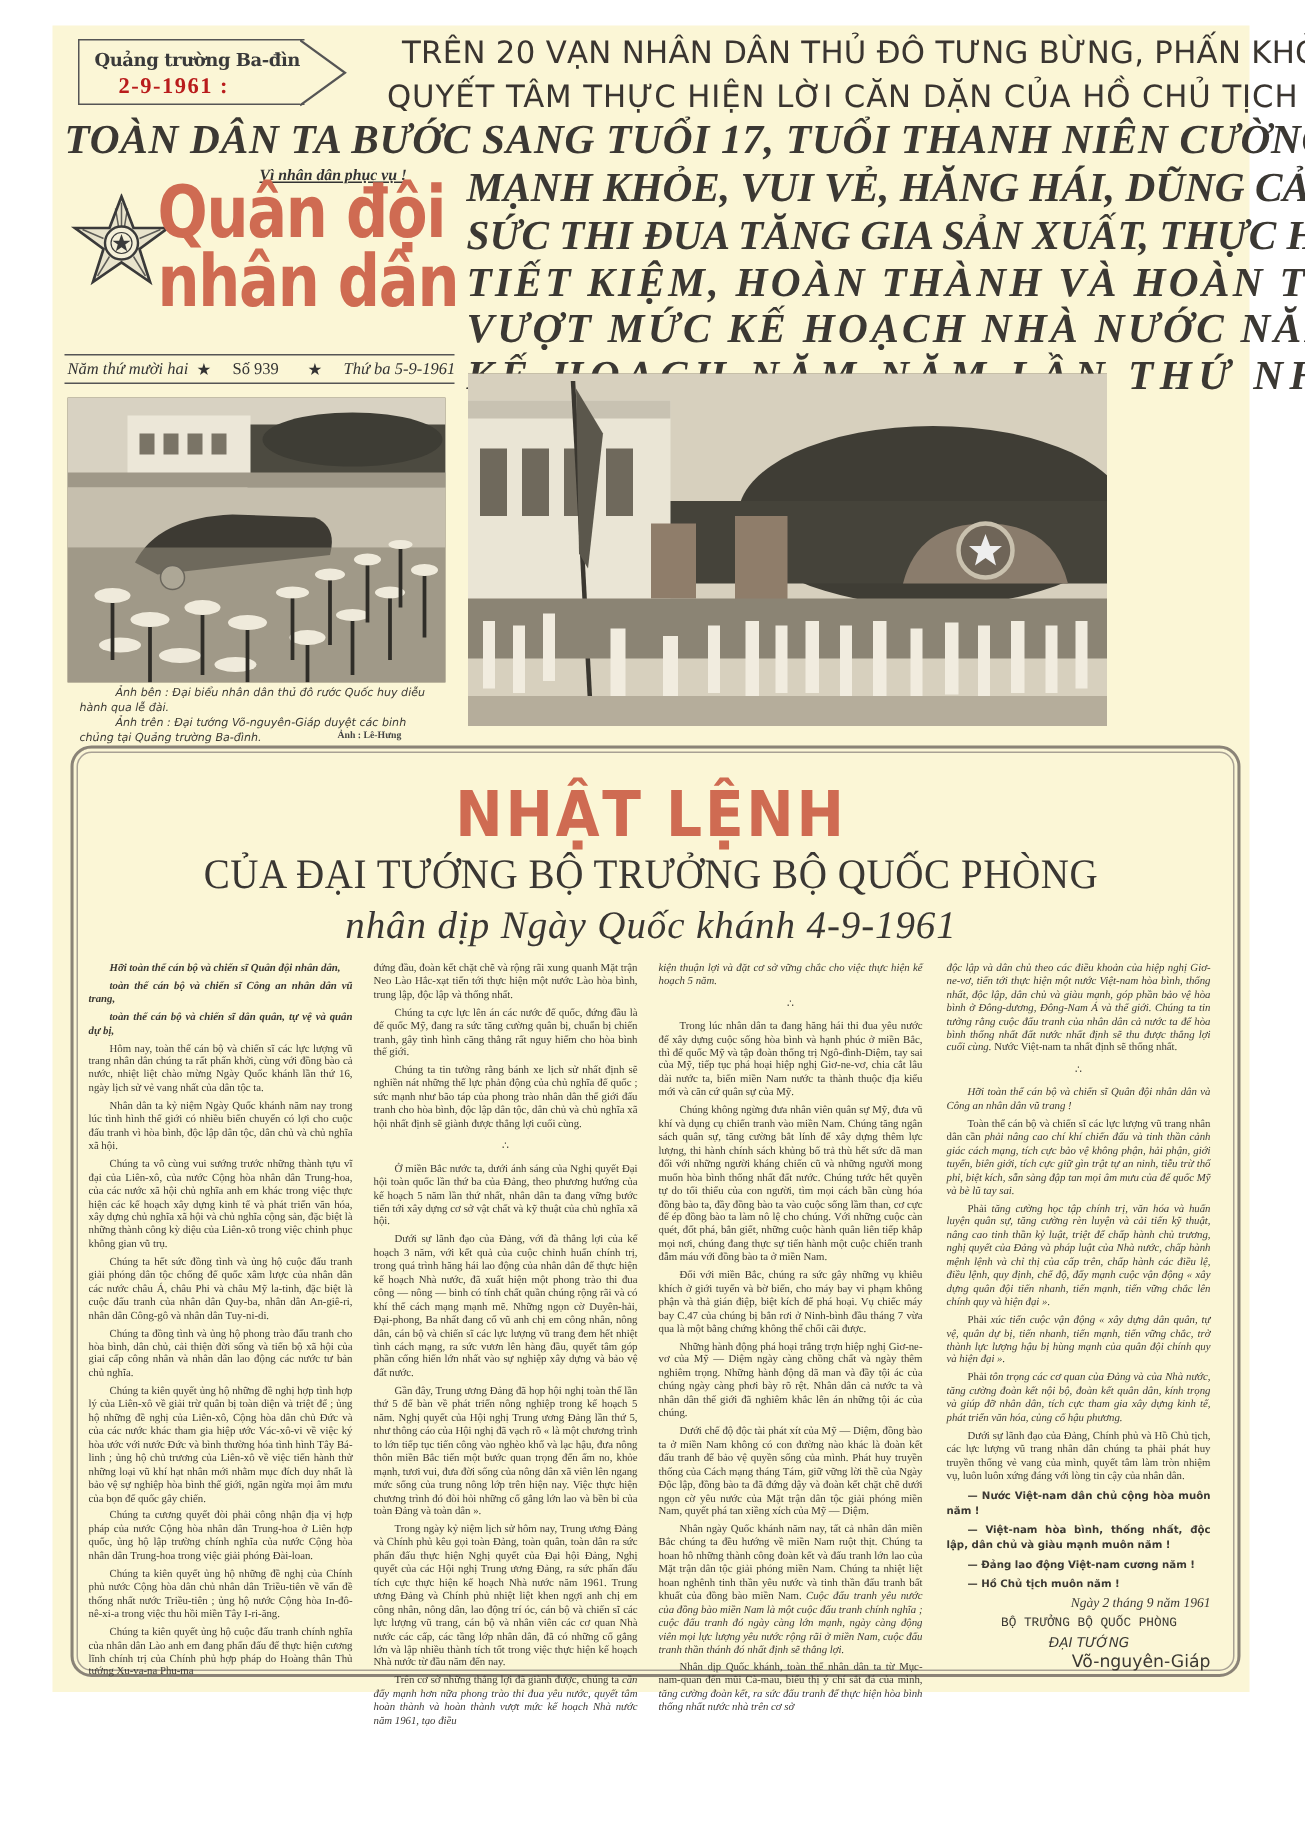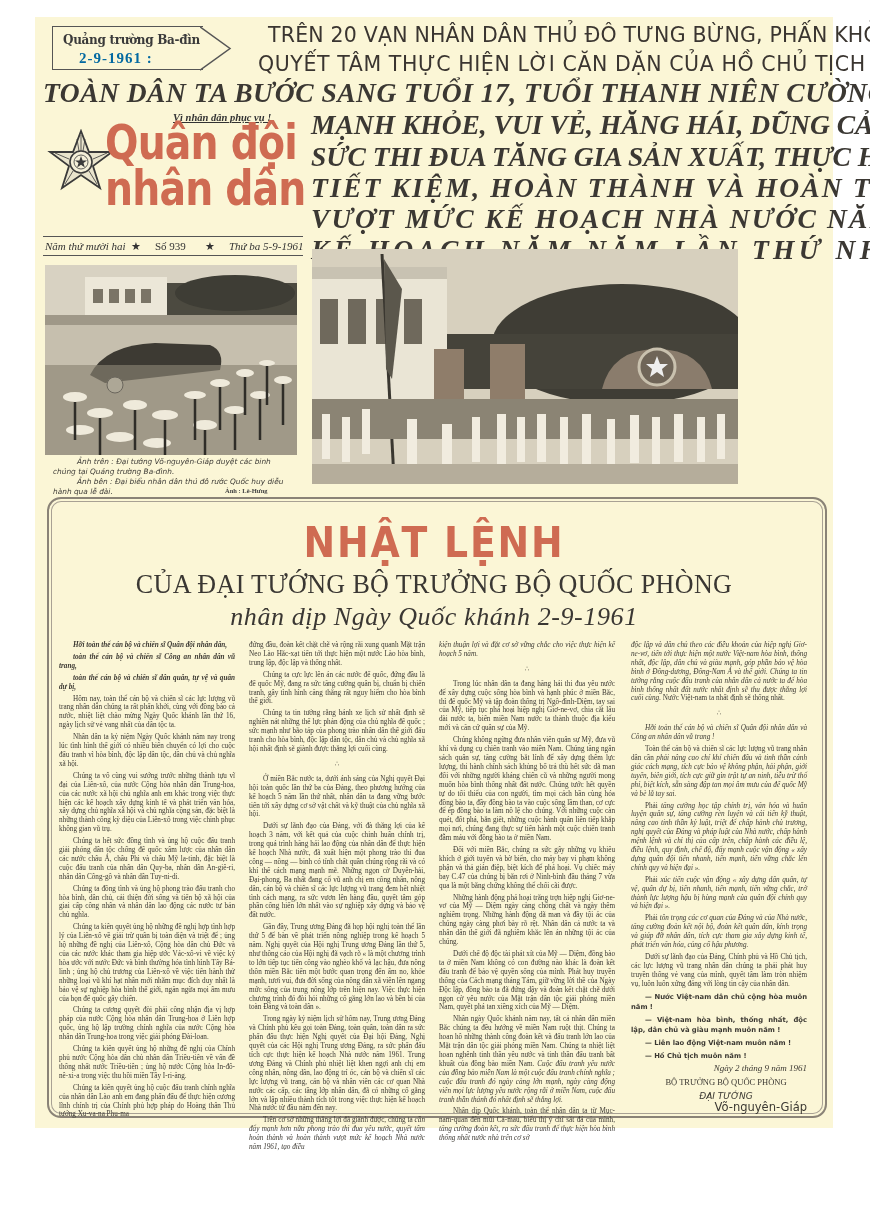--- a/index.html
+++ b/index.html
@@ -3,21 +3,21 @@
 <meta charset="utf-8">
 <style>
   html, body { margin:0; padding:0; background:#ffffff; }
   body { width:870px; height:1231px; position:relative; overflow:hidden; font-family:"DejaVu Serif", serif; color:#2e2a24; }
   .paper { position:absolute; left:35px; top:17px; width:798px; height:1111px; background:#fbf6d6; }
   .abs { position:absolute; }
 
   
   .dateline-box { left:17px; top:9px; width:150px; height:42px; border:1.5px solid #555; border-right:none; background:#fbf6d6; }
   .dateline-place { left:10px; top:6px; font-family:"DejaVu Serif", serif; font-size:12px; font-weight:bold; color:#3a3a3a; white-space:nowrap; letter-spacing:-0.3px; }
-  .dateline-date { left:26px; top:23px; font-family:"Liberation Serif", serif; font-size:15px; font-weight:bold; color:#0369a1; white-space:nowrap; letter-spacing:1px; }
+  .dateline-date { left:26px; top:23px; font-family:"Liberation Serif", serif; font-size:15px; font-weight:bold; color:#b91c1c; white-space:nowrap; letter-spacing:1px; }
 
   .head1 { left:233px; top:6px; font-family:"DejaVu Sans", sans-serif; font-size:20.5px; color:#3a3530; white-space:nowrap; letter-spacing:0.2px; }
   .head2 { left:223px; top:35px; font-family:"DejaVu Sans", sans-serif; font-size:20.5px; color:#3a3530; white-space:nowrap; letter-spacing:0.6px; }
   .mega { font-family:"Liberation Serif", serif; font-style:italic; font-weight:bold; color:#3b3833; white-space:nowrap; font-size:27.5px; }
   .mega1 { left:8px; top:60px; letter-spacing:0.5px; }
   .mega2 { left:276px; top:92px; }
   .mega3 { left:276px; top:124px; }
   .mega4 { left:276px; top:155px; letter-spacing:2.2px; }
   .mega5 { left:276px; top:186px; letter-spacing:2.2px; }
   .mega6 { left:276px; top:217px; letter-spacing:4.3px; }
@@ -56,21 +56,21 @@
   .col p { margin:0 0 3px 0; text-indent:14px; }
   .col .it { font-style:italic; }
   .col .bi { font-style:italic; font-weight:bold; }
   .col .sep { text-align:center; text-indent:0; margin:6px 0; }
   .col1 { left:24px; }
   .col2 { left:214px; }
   .col3 { left:404px; }
   .col4 { left:596px; }
   .slog { font-family:"DejaVu Sans", sans-serif; font-weight:bold; font-size:6.8px; line-height:10px; }
   .sign-date { text-align:right; font-style:italic; font-size:9px; text-indent:0; margin-top:6px; }
-  .sign-title { text-align:center; font-family:Liberation Serif, serif; font-size:8.5px; text-indent:0; line-height:13px; }
+  .sign-title { text-align:center; font-family:Liberation Mono, monospace; font-size:8.5px; text-indent:0; line-height:13px; }
   .sign-rank { text-align:center; font-family:"DejaVu Sans", sans-serif; font-style:italic; font-size:9px; text-indent:0; }
   .sign-name { text-align:right; font-family:"DejaVu Sans", sans-serif; font-weight:normal; font-size:11.5px; text-indent:0; margin-top:3px; }
 </style>
 </head>
 <body>
 
 <div class="paper">
 
   <div class="abs dateline-box">
     <span class="abs dateline-place">Quảng trường Ba-đình,</span>
@@ -163,22 +163,22 @@
         <line x1="200" y1="112" x2="200" y2="150"></line>
           <line x1="222" y1="101" x2="222" y2="140"></line>
           <line x1="160" y1="165" x2="160" y2="190"></line>
         <line x1="190" y1="149" x2="190" y2="185"></line>
           <line x1="215" y1="134" x2="215" y2="175"></line>
           <line x1="238" y1="119" x2="238" y2="160"></line>
       </g>
     </svg>
   </div>
   <div class="abs caption">
+    <p>Ảnh bên : Đại biểu nhân dân thủ đô rước Quốc huy diễu hành qua lễ đài.</p>
     <p>Ảnh trên : Đại tướng Võ-nguyên-Giáp duyệt các binh chủng tại Quảng trường Ba-đình.</p>
-    <p>Ảnh bên : Đại biểu nhân dân thủ đô rước Quốc huy diễu hành qua lễ đài.</p>
   </div>
   <div class="abs credit">Ảnh : Lê-Hưng</div>
 
   <div class="abs photo photo2">
     <svg width="426" height="235" viewBox="0 0 426 235">
       <rect width="426" height="235" fill="#d7d0be"></rect>
       <ellipse cx="310" cy="95" rx="130" ry="60" fill="#3f3d35"></ellipse>
       <rect x="130" y="85" width="296" height="55" fill="#45433a"></rect>
       <rect x="0" y="18" width="135" height="140" fill="#eae5d5"></rect>
       <rect x="0" y="18" width="135" height="12" fill="#c8c2b2"></rect>
@@ -214,21 +214,21 @@
           <rect x="405" y="165" width="8" height="45"></rect>
       </g>
       <rect x="0" y="215" width="426" height="20" fill="#b5ad9b"></rect>
     </svg>
   </div>
 
 
   <div class="abs frame"></div>
   <div class="abs nl-title">NHẬT LỆNH</div>
   <div class="abs nl-sub">CỦA ĐẠI TƯỚNG BỘ TRƯỞNG BỘ QUỐC PHÒNG</div>
-  <div class="abs nl-sub2">nhân dịp Ngày Quốc khánh 2-9-1961</div>
+  <div class="abs nl-sub2">nhân dịp Ngày Quốc khánh 4-9-1961</div>
 
   <div class="abs col col1">
     <p class="bi">Hỡi toàn thể cán bộ và chiến sĩ Quân đội nhân dân,</p>
     <p class="bi">toàn thể cán bộ và chiến sĩ Công an nhân dân vũ trang,</p>
     <p class="bi">toàn thể cán bộ và chiến sĩ dân quân, tự vệ và quân dự bị,</p>
     <p>Hôm nay, toàn thể cán bộ và chiến sĩ các lực lượng vũ trang nhân dân chúng ta rất phấn khởi, cùng với đồng bào cả nước, nhiệt liệt chào mừng Ngày Quốc khánh lần thứ 16, ngày lịch sử vẻ vang nhất của dân tộc ta.</p>
     <p>Nhân dân ta kỷ niệm Ngày Quốc khánh năm nay trong lúc tình hình thế giới có nhiều biến chuyển có lợi cho cuộc đấu tranh vì hòa bình, độc lập dân tộc, dân chủ và chủ nghĩa xã hội.</p>
     <p>Chúng ta vô cùng vui sướng trước những thành tựu vĩ đại của Liên-xô, của nước Cộng hòa nhân dân Trung-hoa, của các nước xã hội chủ nghĩa anh em khác trong việc thực hiện các kế hoạch xây dựng kinh tế và phát triển văn hóa, xây dựng chủ nghĩa xã hội và chủ nghĩa cộng sản, đặc biệt là những thành công kỳ diệu của Liên-xô trong việc chinh phục không gian vũ trụ.</p>
     <p>Chúng ta hết sức đồng tình và ủng hộ cuộc đấu tranh giải phóng dân tộc chống đế quốc xâm lược của nhân dân các nước châu Á, châu Phi và châu Mỹ la-tinh, đặc biệt là cuộc đấu tranh của nhân dân Quy-ba, nhân dân An-giê-ri, nhân dân Công-gô và nhân dân Tuy-ni-di.</p>
     <p>Chúng ta đồng tình và ủng hộ phong trào đấu tranh cho hòa bình, dân chủ, cải thiện đời sống và tiến bộ xã hội của giai cấp công nhân và nhân dân lao động các nước tư bản chủ nghĩa.</p>
@@ -266,21 +266,21 @@
     <p style="text-indent:0"><span class="it">độc lập và dân chủ theo các điều khoản của hiệp nghị Giơ-ne-vơ, tiến tới thực hiện một nước Việt-nam hòa bình, thống nhất, độc lập, dân chủ và giàu mạnh, góp phần bảo vệ hòa bình ở Đông-dương, Đông-Nam Á và thế giới. Chúng ta tin tưởng rằng cuộc đấu tranh của nhân dân cả nước ta để hòa bình thống nhất đất nước nhất định sẽ thu được thắng lợi cuối cùng.</span><span> Nước Việt-nam ta nhất định sẽ thống nhất.</span></p>
     <p class="sep">∴</p>
     <p class="it">Hỡi toàn thể cán bộ và chiến sĩ Quân đội nhân dân và Công an nhân dân vũ trang !</p>
     <p><span>Toàn thể cán bộ và chiến sĩ các lực lượng vũ trang nhân dân cần </span><span class="it">phải nâng cao chí khí chiến đấu và tinh thần cảnh giác cách mạng, tích cực bảo vệ không phận, hải phận, giới tuyến, biên giới, tích cực giữ gìn trật tự an ninh, tiễu trừ thổ phỉ, biệt kích, sẵn sàng đập tan mọi âm mưu của đế quốc Mỹ và bè lũ tay sai.</span></p>
     <p><span>Phải </span><span class="it">tăng cường học tập chính trị, văn hóa và huấn luyện quân sự, tăng cường rèn luyện và cải tiến kỹ thuật, nâng cao tinh thần kỷ luật, triệt để chấp hành chủ trương, nghị quyết của Đảng và pháp luật của Nhà nước, chấp hành mệnh lệnh và chỉ thị của cấp trên, chấp hành các điều lệ, điều lệnh, quy định, chế độ, đẩy mạnh cuộc vận động « xây dựng quân đội tiến nhanh, tiến mạnh, tiến vững chắc lên chính quy và hiện đại ».</span></p>
     <p><span>Phải </span><span class="it">xúc tiến cuộc vận động « xây dựng dân quân, tự vệ, quân dự bị, tiến nhanh, tiến mạnh, tiến vững chắc, trở thành lực lượng hậu bị hùng mạnh của quân đội chính quy và hiện đại ».</span></p>
     <p><span>Phải </span><span class="it">tôn trọng các cơ quan của Đảng và của Nhà nước, tăng cường đoàn kết nội bộ, đoàn kết quân dân, kính trọng và giúp đỡ nhân dân, tích cực tham gia xây dựng kinh tế, phát triển văn hóa, củng cố hậu phương.</span></p>
     <p>Dưới sự lãnh đạo của Đảng, Chính phủ và Hồ Chủ tịch, các lực lượng vũ trang nhân dân chúng ta phải phát huy truyền thống vẻ vang của mình, quyết tâm làm tròn nhiệm vụ, luôn luôn xứng đáng với lòng tin cậy của nhân dân.</p>
     <p class="slog">— Nước Việt-nam dân chủ cộng hòa muôn năm !</p>
     <p class="slog">— Việt-nam hòa bình, thống nhất, độc lập, dân chủ và giàu mạnh muôn năm !</p>
-    <p class="slog">— Liên lao động Việt-nam muôn năm !</p>
+    <p class="slog">— Đảng lao động Việt-nam cương năm !</p>
     <p class="slog">— Hồ Chủ tịch muôn năm !</p>
     <p class="sign-date">Ngày 2 tháng 9 năm 1961</p>
     <p class="sign-title">BỘ TRƯỞNG BỘ QUỐC PHÒNG</p>
     <p class="sign-rank">ĐẠI TƯỚNG</p>
     <p class="sign-name">Võ-nguyên-Giáp</p>
   </div>
 
 </div>
 
 </body></html>

